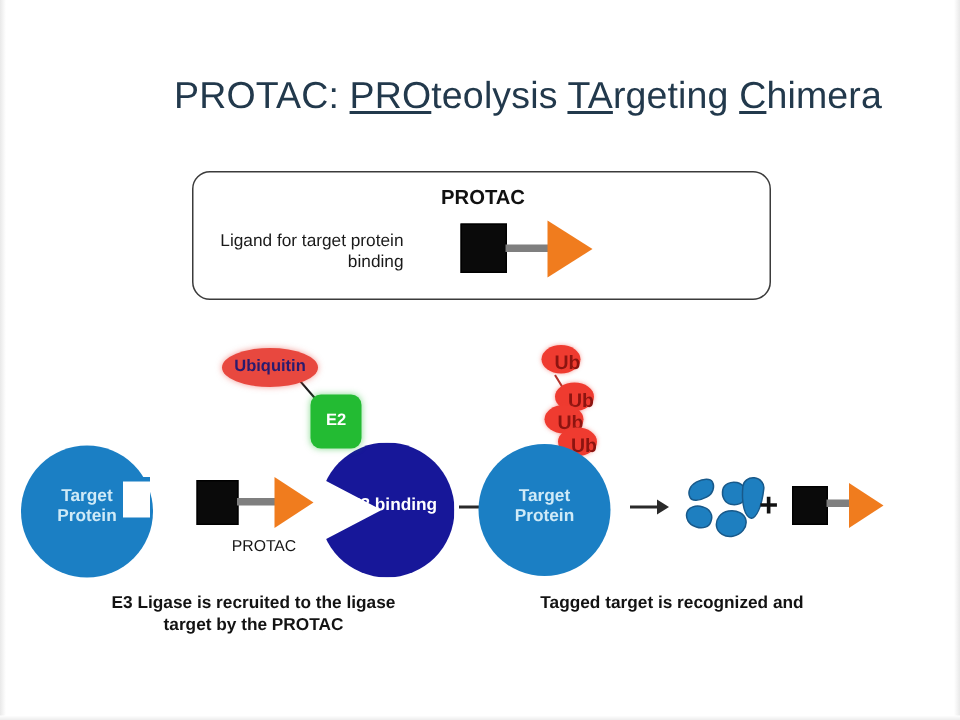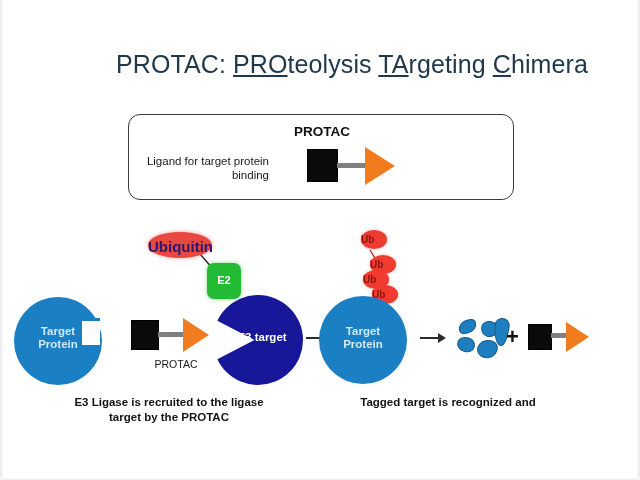--- a/index.html
+++ b/index.html
@@ -175,21 +175,21 @@
     left: 148px; top: 232px;
     width: 64px; height: 26px;
     background: #e8483f;
     border-radius: 50%;
     box-shadow: 0 0 4px rgba(232,72,63,0.55);
   }
   #ubiquitin-label {
     position: absolute;
     left: 148px; top: 238px; width: 64px;
     text-align: center;
-    font-size: 15px;
+    font-size: 11px;
     font-weight: bold;
     color: #2a1a6e;
   }
   #ubiquitin-link {
     position: absolute;
     left: 200px; top: 254px;
     width: 14px; height: 16px;
   }
   #e2-box {
     position: absolute;
@@ -212,22 +212,22 @@
   .ub {
     position: absolute;
     width: 26px; height: 19px;
     background: #ef3b30;
     border-radius: 50%;
     box-shadow: 0 0 3px rgba(239,59,48,0.5);
   }
   .ub-label {
     position: absolute;
     width: 26px;
-    text-align: left;
-    font-size: 10px;
+    text-align: right;
+    font-size: 13px;
     font-weight: bold;
     color: #8c1410;
   }
 
   
   .arrow-line {
     position: absolute;
     height: 1.8px;
     background: #2a2a2a;
   }
@@ -298,21 +298,21 @@
   </div>
 
   <div class="protac" id="main-molecule">
     <div class="blk"></div>
     <div class="linker"></div>
     <div class="tri"></div>
   </div>
   <div id="protac-caption">PROTAC</div>
 
   <div id="e3-ligase"></div>
-  <div id="e3-ligase-label">E3 target</div>
+  <div id="e3-ligase-label">E3 binding</div>
 
   <svg id="ubiquitin-link" viewBox="0 0 14 16">
     <line x1="0" y1="0" x2="13" y2="15" stroke="#1c1c1c" stroke-width="1.4"></line>
   </svg>
   <div id="ubiquitin"></div>
   <div id="ubiquitin-label">Ubiquitin</div>
   <div id="e2-box"></div>
   <div id="e2-label">E2</div>
 
   <div class="arrow-line" style="left:306px; top:337px; width:22px;"></div>

